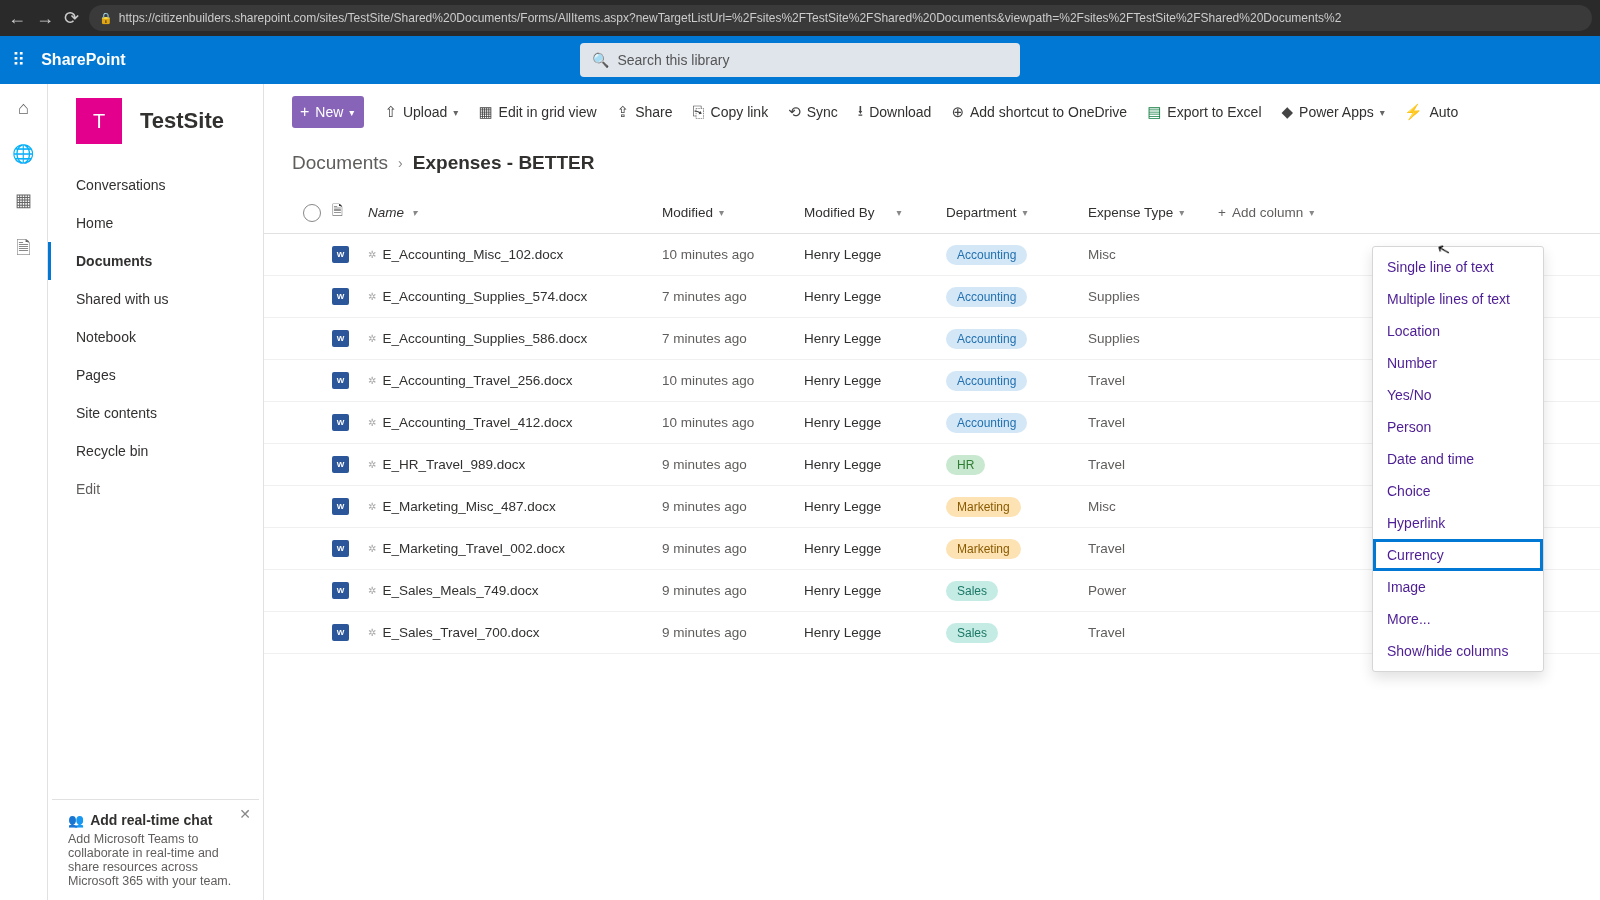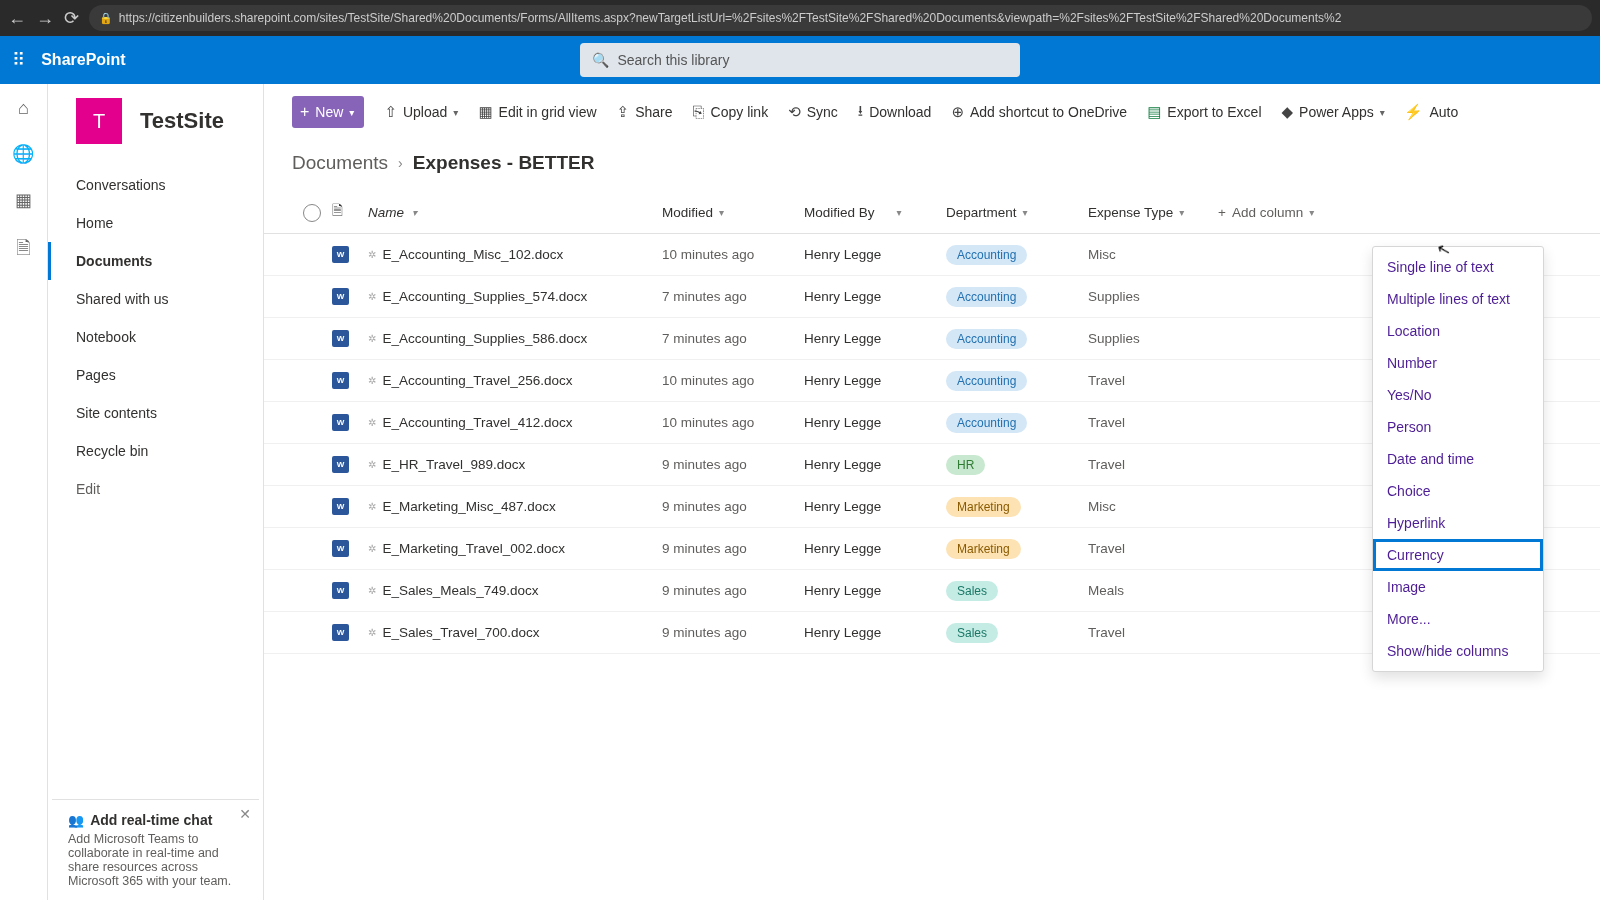--- a/index.html
+++ b/index.html
@@ -360,21 +360,21 @@
             <div class="td-type">
               <div class="doc-icon">W</div>
             </div>
             <div class="td-name">
               <span class="sync">✲</span>
               <span>E_Sales_Meals_749.docx</span>
             </div>
             <div class="td-mod">9 minutes ago</div>
             <div class="td-by">Henry Legge</div>
             <div class="td-dept"><span class="pill pill-sales">Sales</span></div>
-            <div class="td-exp">Meals</div>
+            <div class="td-exp">Power</div>
           </div>
           <div class="trow">
             <div class="td-sel"></div>
             <div class="td-type">
               <div class="doc-icon">W</div>
             </div>
             <div class="td-name">
               <span class="sync">✲</span>
               <span>E_Sales_Travel_700.docx</span>
             </div>

